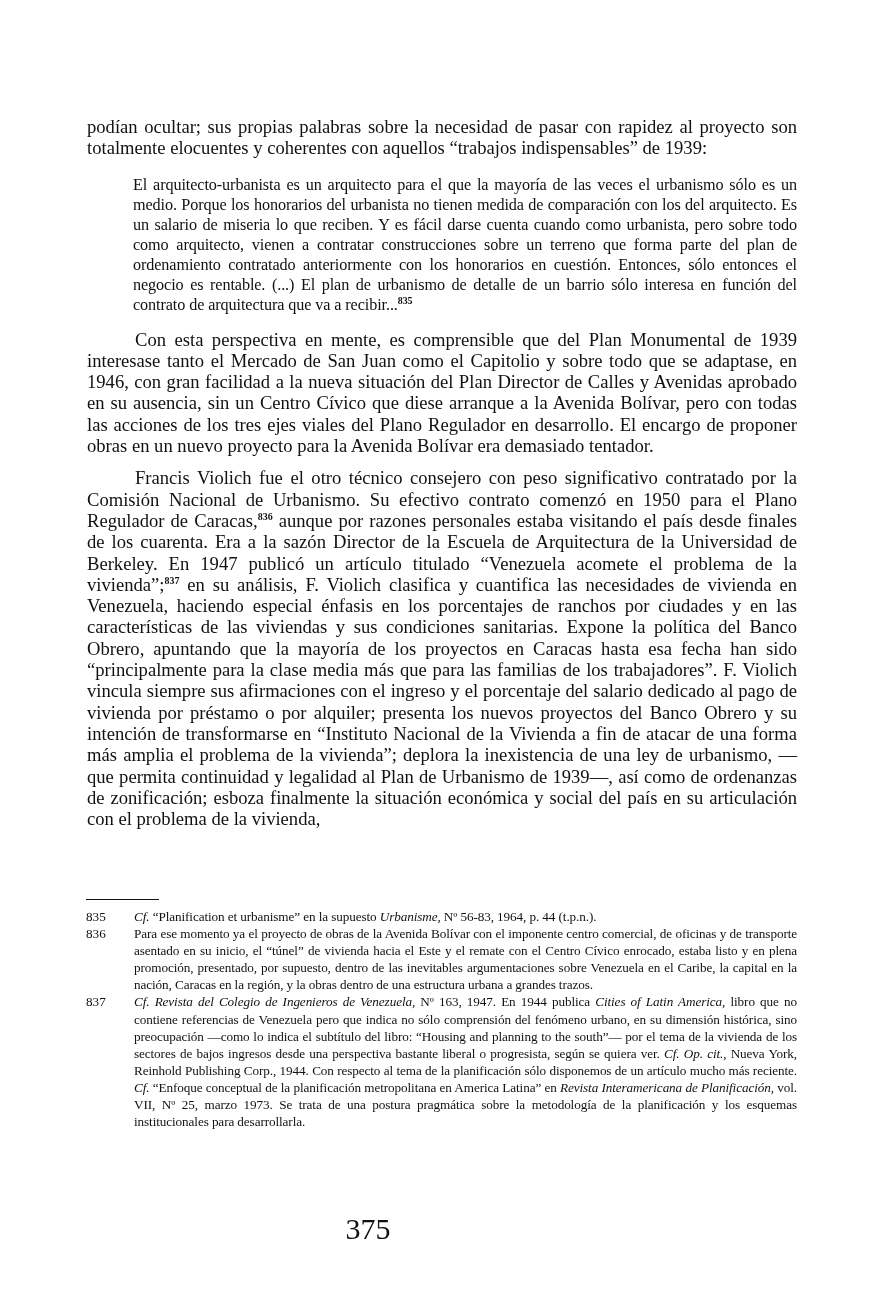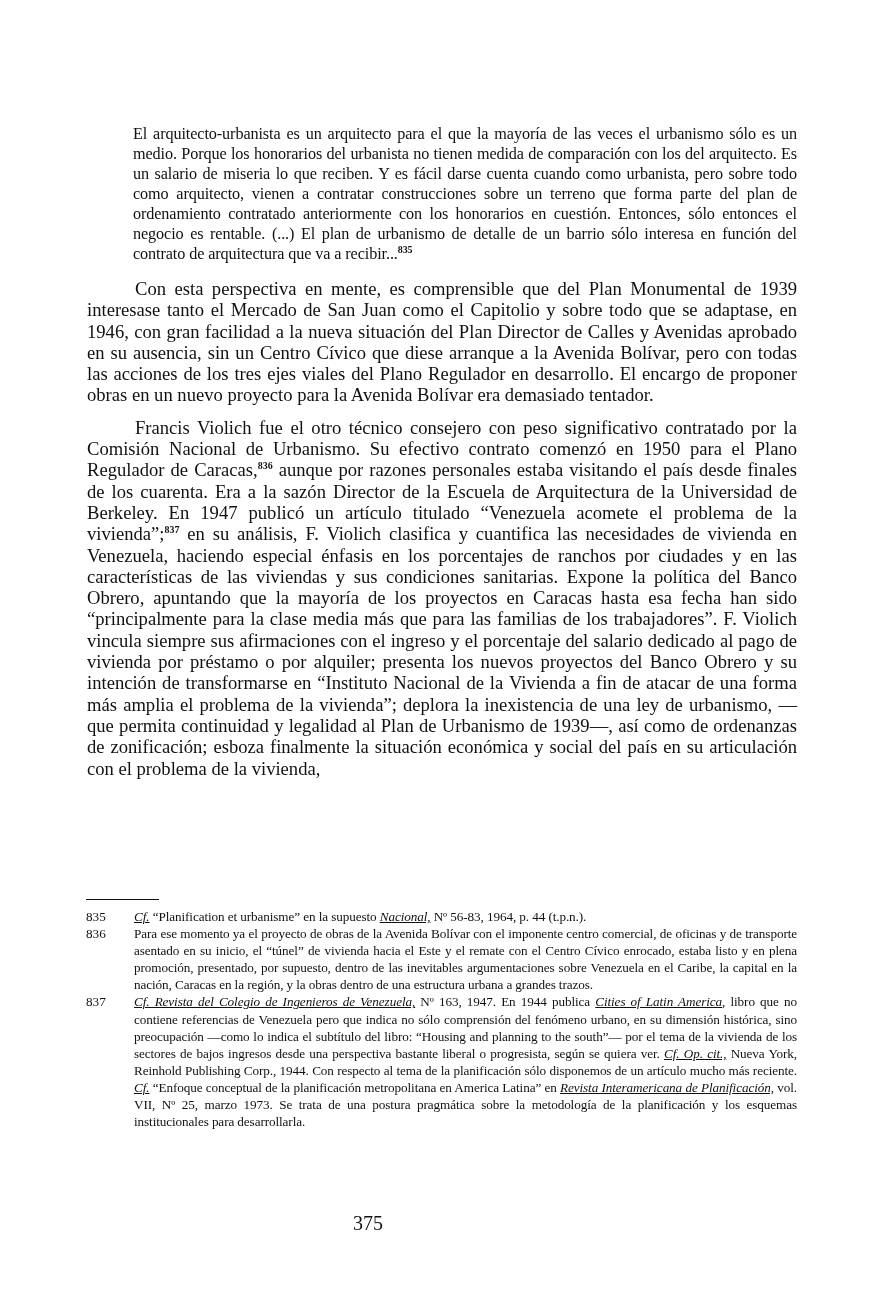--- a/index.html
+++ b/index.html
@@ -1,50 +1,51 @@
 <!DOCTYPE html>
 <html><head>
 <meta charset="utf-8">
 <style>
   html, body { margin: 0; padding: 0; background: #ffffff; }
   body { width: 881px; height: 1313px; position: relative; overflow: hidden;
          font-family: "Liberation Serif", "DejaVu Serif", serif; color: #111; }
   .page { position: absolute; left: 87px; top: 116px; width: 710px; }
   .body-p { font-size: 18.6px; line-height: 21.3px; margin: 0; text-align: justify; }
   .indent { text-indent: 48px; font-family: Liberation Serif, serif; }
-  .quote { font-size: 16.2px; line-height: 20px; margin: 8px 0 14px 46px; text-align: justify; letter-spacing: -0.1px; }
+  .quote { font-size: 16.2px; line-height: 20px; margin: 16px 0 14px 46px; text-align: justify; letter-spacing: -0.1px; }
   .sup { font-size: 10px; vertical-align: super; line-height: 0; font-weight: bold; }
   .p-gap { height: 11px; }
   .fn-rule { position: absolute; left: 86px; top: 899px; width: 73px; height: 0; border-top: 1px solid #111; }
   .footnotes { position: absolute; left: 86px; top: 908px; width: 711px; font-size: 13.2px; line-height: 17.1px; }
   .fn { display: flex; margin: 0; }
   .fn-num { width: 48px; flex: 0 0 48px; }
   .fn-text { flex: 1; text-align: justify; letter-spacing: -0.1px; }
-  .page-number { position: absolute; top: 1212px; left: 0; width: 736px; text-align: center; font-size: 20px; }
-  i { font-style: italic; text-decoration: underline; }
+  .page-number { position: absolute; top: 1212px; left: 0; width: 736px; text-align: center; font-size: 30px; }
+  i { font-style: italic; }
 </style>
 </head>
 <body>
 
 <div class="page">
+  <p class="body-p">podían ocultar; sus propias palabras sobre la necesidad de pasar con rapidez al proyecto son totalmente elocuentes y coherentes con aquellos “trabajos indispensables” de 1939:</p>
 
   <p class="quote"><span>El arquitecto-urbanista es un arquitecto para el que la mayoría de las veces el urbanismo sólo es un medio. Porque los honorarios del urbanista no tienen medida de comparación con los del arquitecto. Es un salario de miseria lo que reciben. Y es fácil darse cuenta cuando como urbanista, pero sobre todo como arquitecto, vienen a contratar construcciones sobre un terreno que forma parte del plan de ordenamiento contratado anteriormente con los honorarios en cuestión. Entonces, sólo entonces el negocio es rentable. (...) El plan de urbanismo de detalle de un barrio sólo interesa en función del contrato de arquitectura que va a recibir...</span><span class="sup">835</span></p>
 
   <p class="body-p indent">Con esta perspectiva en mente, es comprensible que del Plan Monumental de 1939 interesase tanto el Mercado de San Juan como el Capitolio y sobre todo que se adaptase, en 1946, con gran facilidad a la nueva situación del Plan Director de Calles y Avenidas aprobado en su ausencia, sin un Centro Cívico que diese arranque a la Avenida Bolívar, pero con todas las acciones de los tres ejes viales del Plano Regulador en desarrollo. El encargo de proponer obras en un nuevo proyecto para la Avenida Bolívar era demasiado tentador.</p>
   <div class="p-gap"></div>
 
   <p class="body-p indent"><span>Francis Violich fue el otro técnico consejero con peso significativo contratado por la Comisión Nacional de Urbanismo. Su efectivo contrato comenzó en 1950 para el Plano Regulador de Caracas,</span><span class="sup">836</span><span> aunque por razones personales estaba visitando el país desde finales de los cuarenta. Era a la sazón Director de la Escuela de Arquitectura de la Universidad de Berkeley. En 1947 publicó un artículo titulado “Venezuela acomete el problema de la vivienda”;</span><span class="sup">837</span><span> en su análisis, F. Violich clasifica y cuantifica las necesidades de vivienda en Venezuela, haciendo especial énfasis en los porcentajes de ranchos por ciudades y en las características de las viviendas y sus condiciones sanitarias. Expone la política del Banco Obrero, apuntando que la mayoría de los proyectos en Caracas hasta esa fecha han sido “principalmente para la clase media más que para las familias de los trabajadores”. F. Violich vincula siempre sus afirmaciones con el ingreso y el porcentaje del salario dedicado al pago de vivienda por préstamo o por alquiler; presenta los nuevos proyectos del Banco Obrero y su intención de transformarse en “Instituto Nacional de la Vivienda a fin de atacar de una forma más amplia el problema de la vivienda”; deplora la inexistencia de una ley de urbanismo, —que permita continuidad y legalidad al Plan de Urbanismo de 1939—, así como de ordenanzas de zonificación; esboza finalmente la situación económica y social del país en su articulación con el problema de la vivienda,</span></p>
 </div>
 
 <div class="fn-rule"></div>
 
 <div class="footnotes">
   <div class="fn">
     <span class="fn-num">835</span>
-    <span class="fn-text"><i>Cf.</i><span> “Planification et urbanisme” en la supuesto </span><i>Nacional,</i><span> Nº 56-83, 1964, p. 44 (t.p.n.).</span></span>
+    <span class="fn-text"><i>Cf.</i><span> “Planification et urbanisme” en la supuesto </span><i>Urbanisme,</i><span> Nº 56-83, 1964, p. 44 (t.p.n.).</span></span>
   </div>
   <div class="fn">
     <span class="fn-num">836</span>
     <span class="fn-text">Para ese momento ya el proyecto de obras de la Avenida Bolívar con el imponente centro comercial, de oficinas y de transporte asentado en su inicio, el “túnel” de vivienda hacia el Este y el remate con el Centro Cívico enrocado, estaba listo y en plena promoción, presentado, por supuesto, dentro de las inevitables argumentaciones sobre Venezuela en el Caribe, la capital en la nación, Caracas en la región, y la obras dentro de una estructura urbana a grandes trazos.</span>
   </div>
   <div class="fn">
     <span class="fn-num">837</span>
     <span class="fn-text"><i>Cf. Revista del Colegio de Ingenieros de Venezuela,</i><span> Nº 163, 1947. En 1944 publica </span><i>Cities of Latin America</i><span>, libro que no contiene referencias de Venezuela pero que indica no sólo comprensión del fenómeno urbano, en su dimensión histórica, sino preocupación —como lo indica el subtítulo del libro: “Housing and planning to the south”— por el tema de la vivienda de los sectores de bajos ingresos desde una perspectiva bastante liberal o progresista, según se quiera ver. </span><i>Cf. Op. cit.,</i><span> Nueva York, Reinhold Publishing Corp., 1944. Con respecto al tema de la planificación sólo disponemos de un artículo mucho más reciente. </span><i>Cf.</i><span> “Enfoque conceptual de la planificación metropolitana en America Latina” en </span><i>Revista Interamericana de Planificación,</i><span> vol. VII, Nº 25, marzo 1973. Se trata de una postura pragmática sobre la metodología de la planificación y los esquemas institucionales para desarrollarla.</span></span>
   </div>
 </div>

